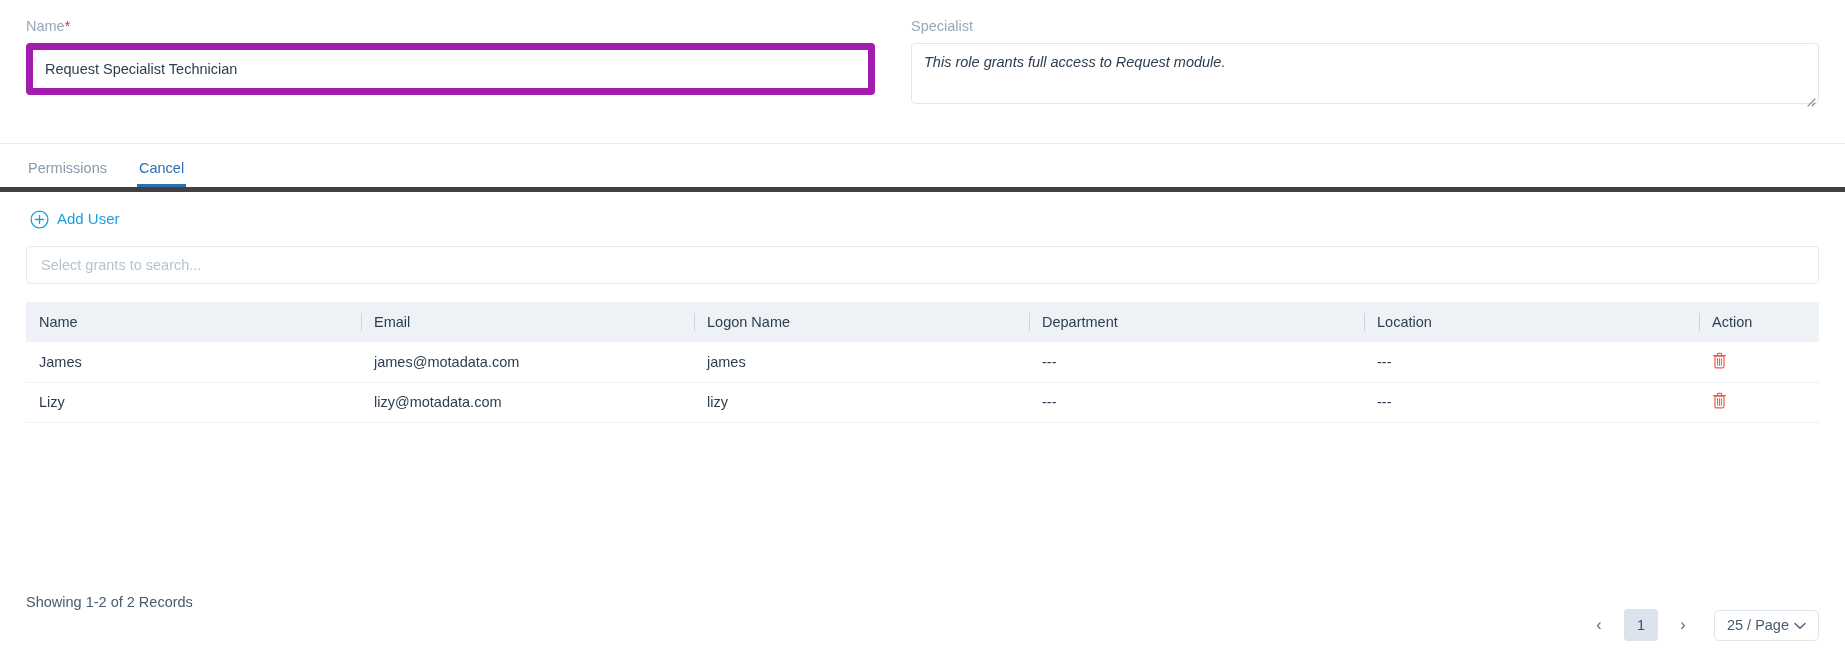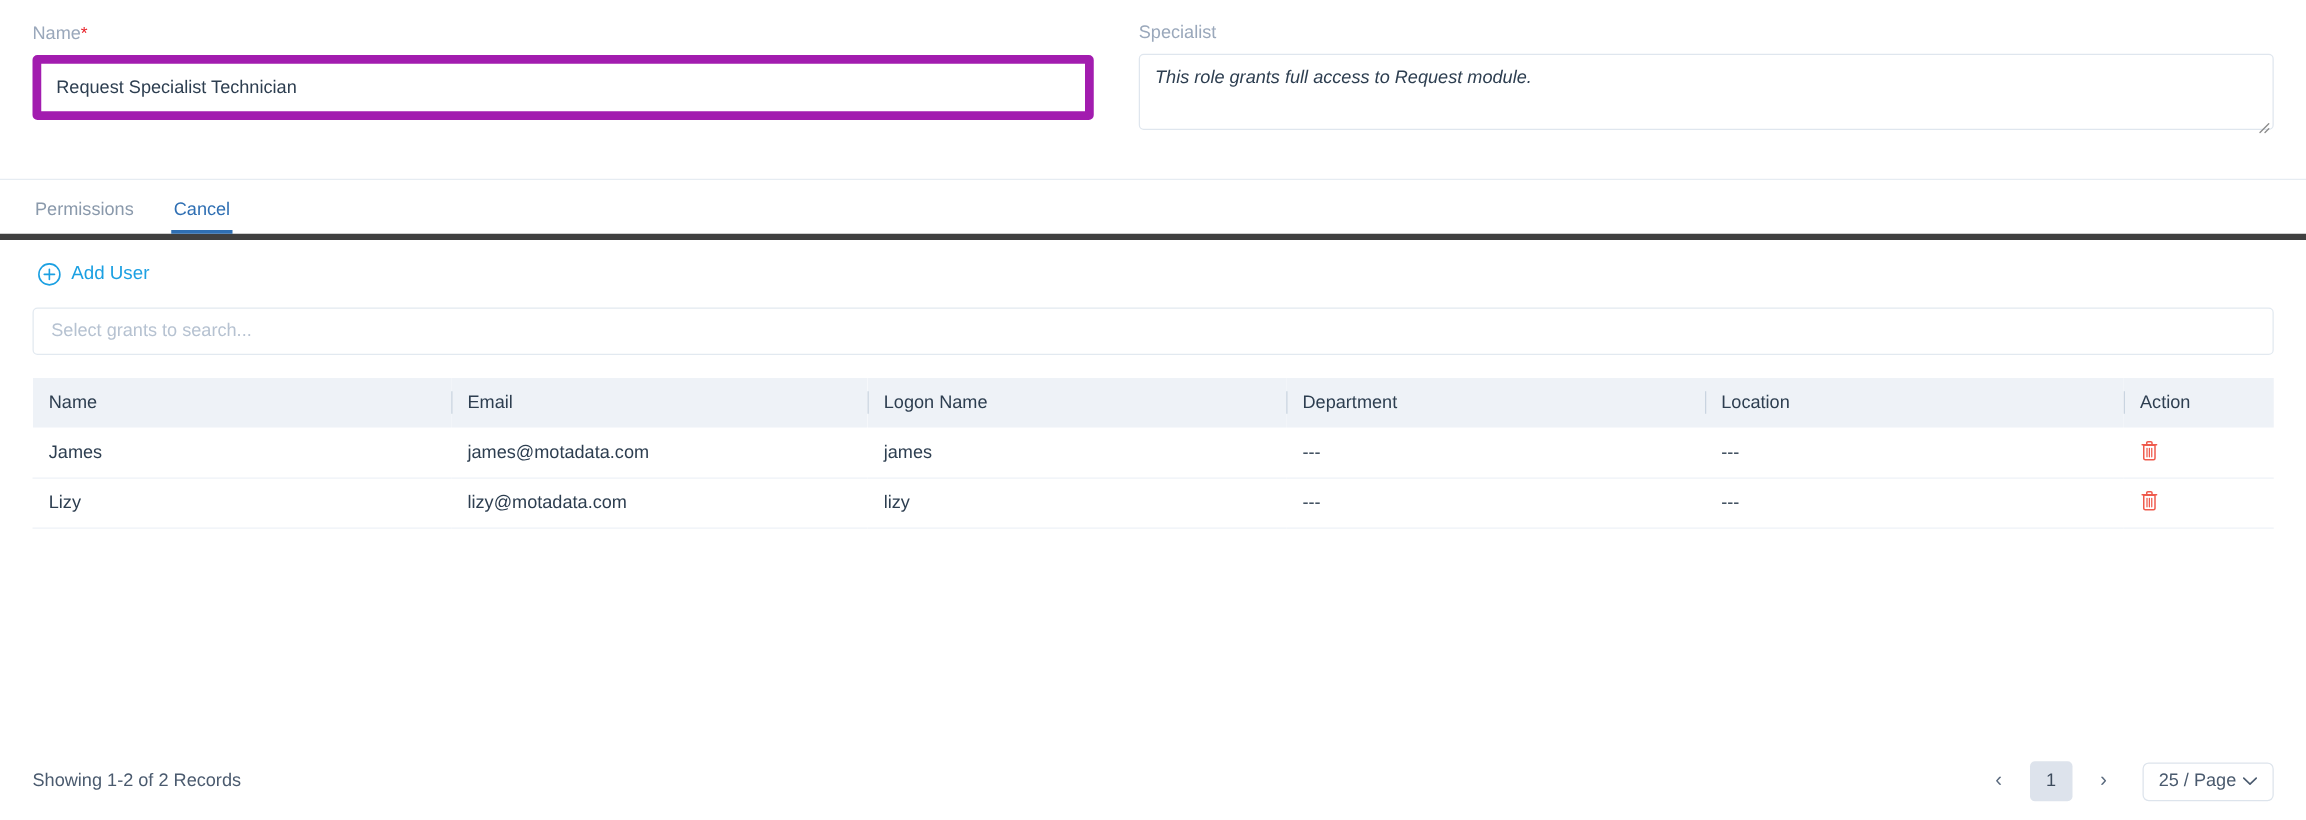--- a/index.html
+++ b/index.html
@@ -251,21 +251,20 @@
 
   
   .footer {
     position: absolute;
     left: 0;
     right: 0;
     bottom: 0;
     height: 62px;
     padding: 0 26px;
     display: flex;
-    align-items: center;
     background: #ffffff;
   }
   .records-text {
     font-size: 14.5px;
     color: #4a5a6e;
   }
   .pager {
     margin-left: auto;
     display: flex;
     align-items: center;

